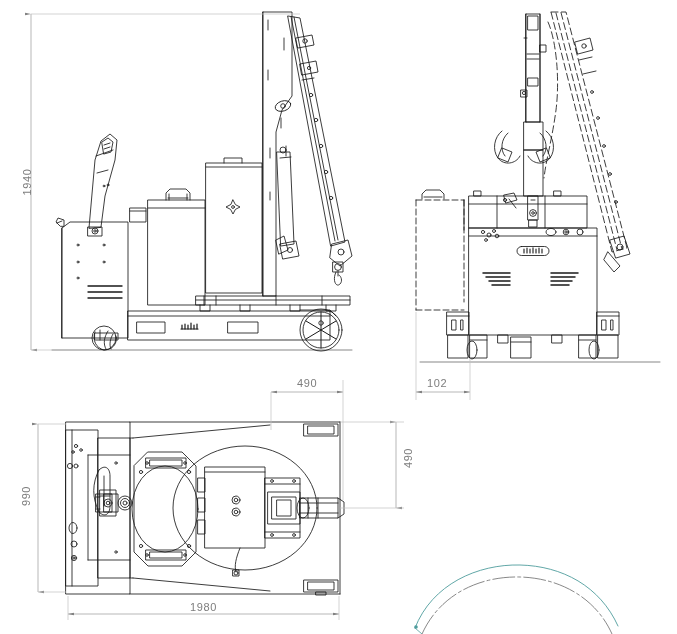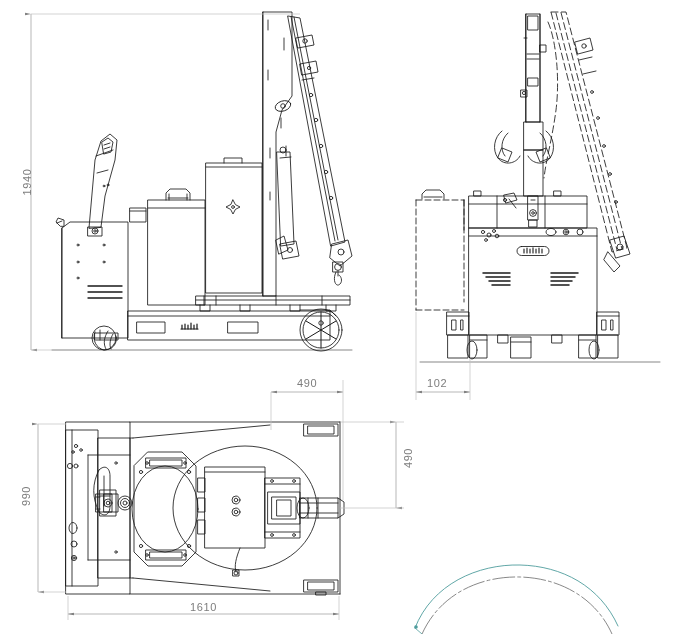--- a/index.html
+++ b/index.html
@@ -440,14 +440,14 @@
   <div class="dimtext rot90" style="left:14px;top:176px;">1940</div>
 
   <div class="dimtext" style="left:297px;top:377px;">490</div>
 
   <div class="dimtext" style="left:427px;top:377px;">102</div>
 
   <div class="dimtext rot90" style="left:398px;top:452px;">490</div>
 
   <div class="dimtext rot90" style="left:16px;top:490px;">990</div>
 
-  <div class="dimtext" style="left:190px;top:601px;">1610</div>
+  <div class="dimtext" style="left:190px;top:601px;">1980</div>
 </div>
 
 </body></html>

